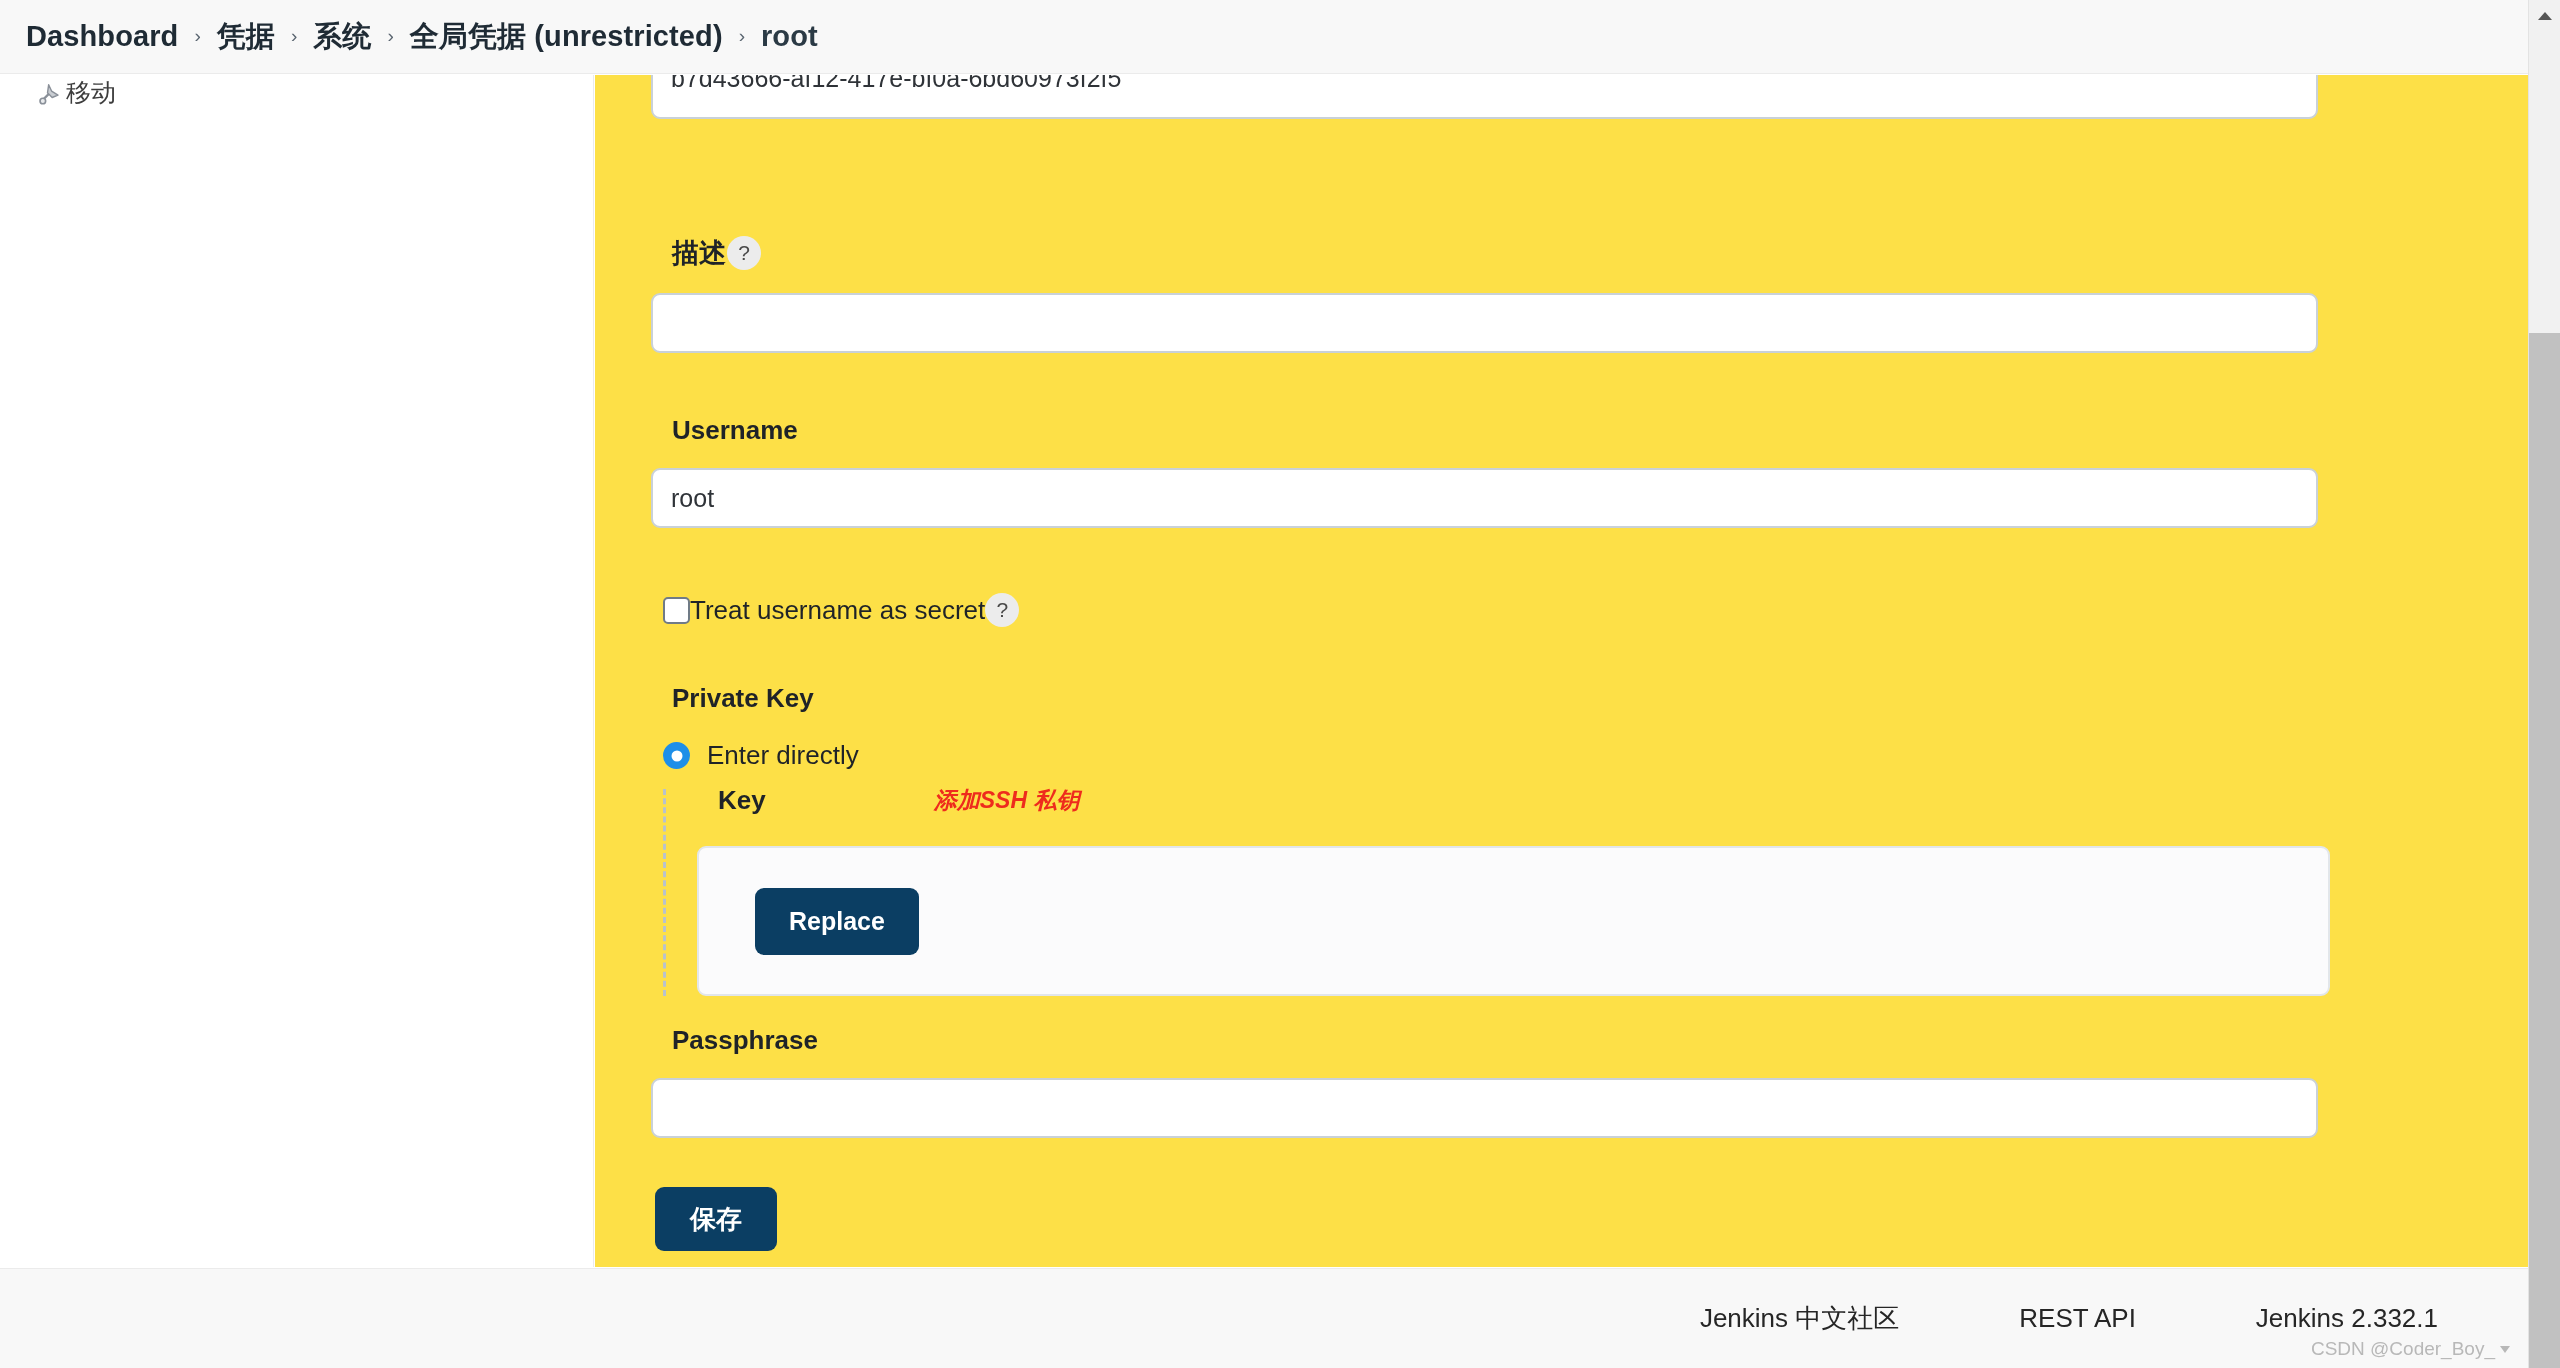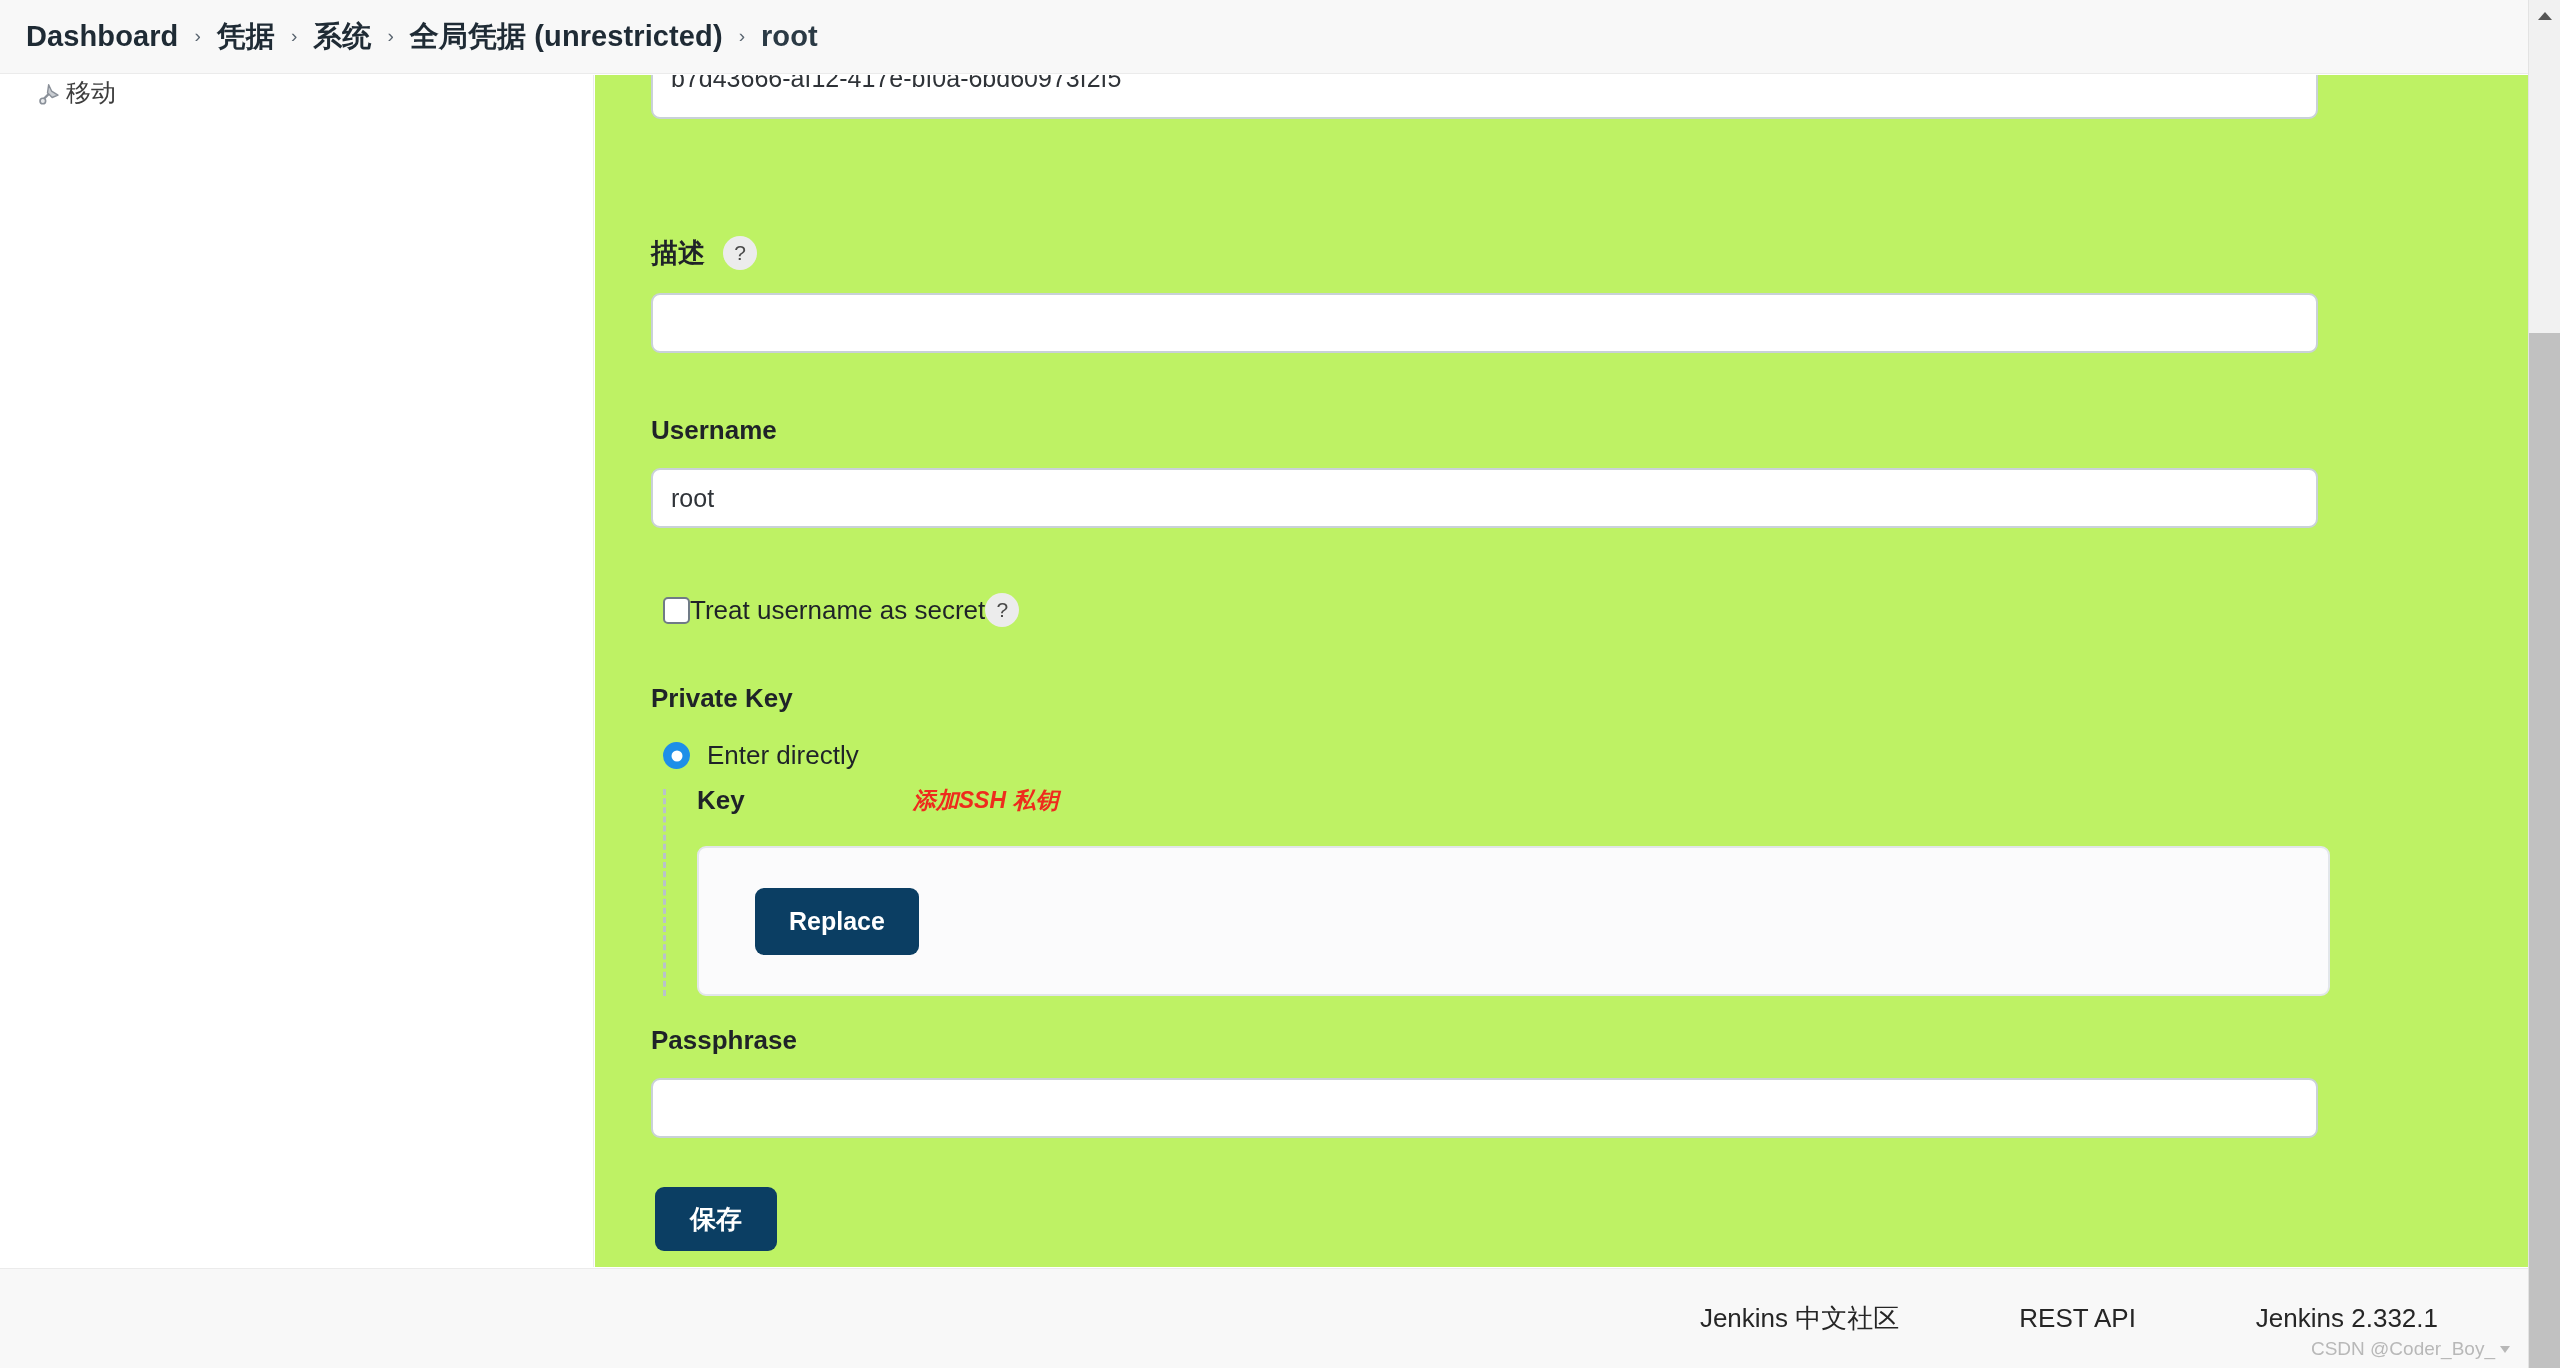--- a/index.html
+++ b/index.html
@@ -62,37 +62,38 @@
     font-size: 25px;
     color: #3d3d3d;
     white-space: nowrap;
   }
 
   
   .main {
     position: absolute;
     top: 75px; left: 595px;
     width: 1933px; height: 1192px;
-    background: #bef264;
+    background: #fde047;
     overflow: hidden;
   }
 
   .form-col {
     position: absolute;
     left: 56px;
     top: 0;
     width: 1667px;
   }
 
   .field-label {
     font-size: 26px;
     font-weight: 700;
     color: #1f2328;
     display: flex; align-items: center;
-    gap: 18px;
+    gap: 1px;
+    margin-left: 21px;
   }
   .field-label.cn { font-size: 27px; }
 
   .help-icon {
     width: 34px; height: 34px;
     border-radius: 50%;
     background: #ececec;
     color: #4a4a4a;
     font-size: 21px;
     font-weight: 400;

